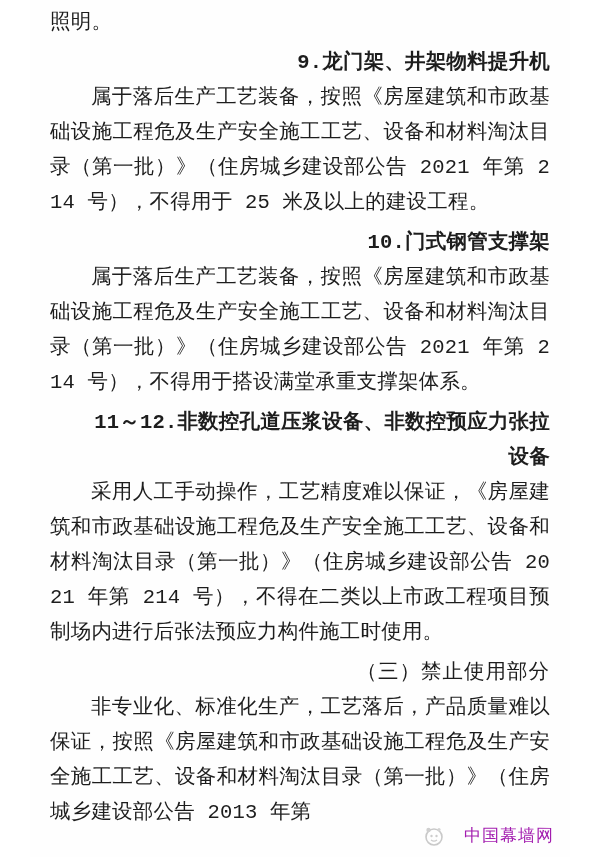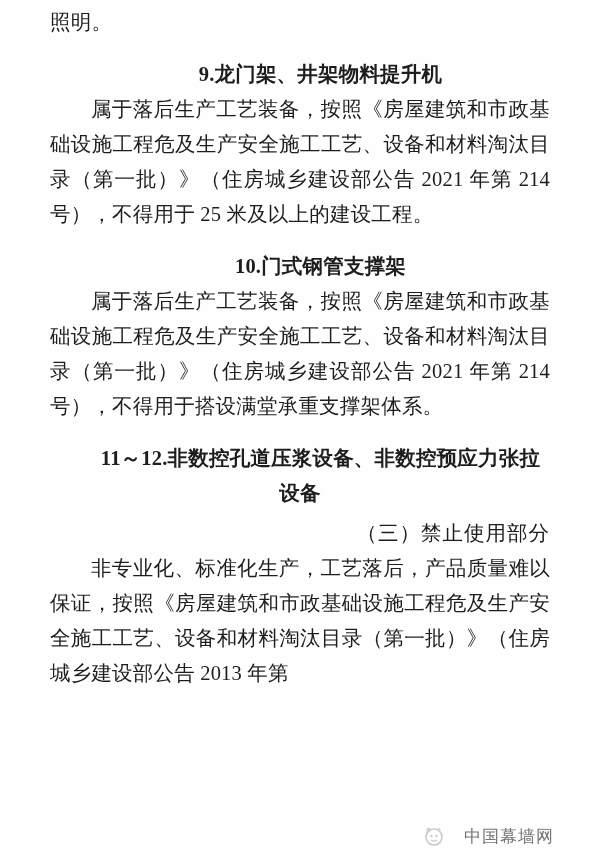--- a/index.html
+++ b/index.html
@@ -9,55 +9,55 @@
   }
   .page {
     position: relative;
     width: 540px;
     height: 857px;
     margin: 0 auto;
     background: #fefefe;
     overflow: hidden;
     box-sizing: border-box;
     padding: 5px 20px 16px 20px;
-    font-family: Liberation Serif, serif;
+    font-family: Liberation Mono, monospace;
     color: #1d1d1d;
   }
   .doc p {
     margin: 0;
     font-size: 20.5px;
     line-height: 35px;
     text-align: justify;
     text-justify: inter-ideograph;
     text-indent: 2em;
     letter-spacing: 0.2px;
     word-break: break-all;
   }
   .doc p.continuation {
     text-indent: 0;
   }
   .doc p.heading {
     font-weight: bold;
-    margin-top: 17px;
-    text-align: center;
+    margin-top: 5px;
+    text-align: right;
   }
   .doc p.subheading {
     margin-top: 5px;
     text-align: right;
     
     letter-spacing: 1px;
   }
   .watermark {
     position: absolute;
     right: 16px;
     bottom: 9px;
     display: flex;
     align-items: center;
     gap: 18px;
-    color: #737373;
+    color: #a21caf;
     font-size: 17px;
     line-height: 1;
     letter-spacing: 1px;
     user-select: none;
   }
   .watermark svg {
     display: block;
   }
 </style>
 </head>
@@ -70,20 +70,21 @@
     <p class="heading">9.龙门架、井架物料提升机</p>
 
     <p>属于落后生产工艺装备，按照《房屋建筑和市政基础设施工程危及生产安全施工工艺、设备和材料淘汰目录（第一批）》（住房城乡建设部公告 2021 年第 214 号），不得用于 25 米及以上的建设工程。</p>
 
     <p class="heading">10.门式钢管支撑架</p>
 
     <p>属于落后生产工艺装备，按照《房屋建筑和市政基础设施工程危及生产安全施工工艺、设备和材料淘汰目录（第一批）》（住房城乡建设部公告 2021 年第 214 号），不得用于搭设满堂承重支撑架体系。</p>
 
     <p class="heading">11～12.非数控孔道压浆设备、非数控预应力张拉设备</p>
 
+    <p>采用人工手动操作，工艺精度难以保证，《房屋建筑和市政基础设施工程危及生产安全施工工艺、设备和材料淘汰目录（第一批）》（住房城乡建设部公告 2021 年第 214 号），不得在二类以上市政工程项目预制场内进行后张法预应力构件施工时使用。</p>
 
     <p class="subheading">（三）禁止使用部分</p>
 
 
     <p>非专业化、标准化生产，工艺落后，产品质量难以保证，按照《房屋建筑和市政基础设施工程危及生产安全施工工艺、设备和材料淘汰目录（第一批）》（住房城乡建设部公告 2013 年第</p>
   </div>
 
   <div class="watermark">
     <span>
       <svg width="24" height="24" viewBox="0 0 24 24" fill="none">

